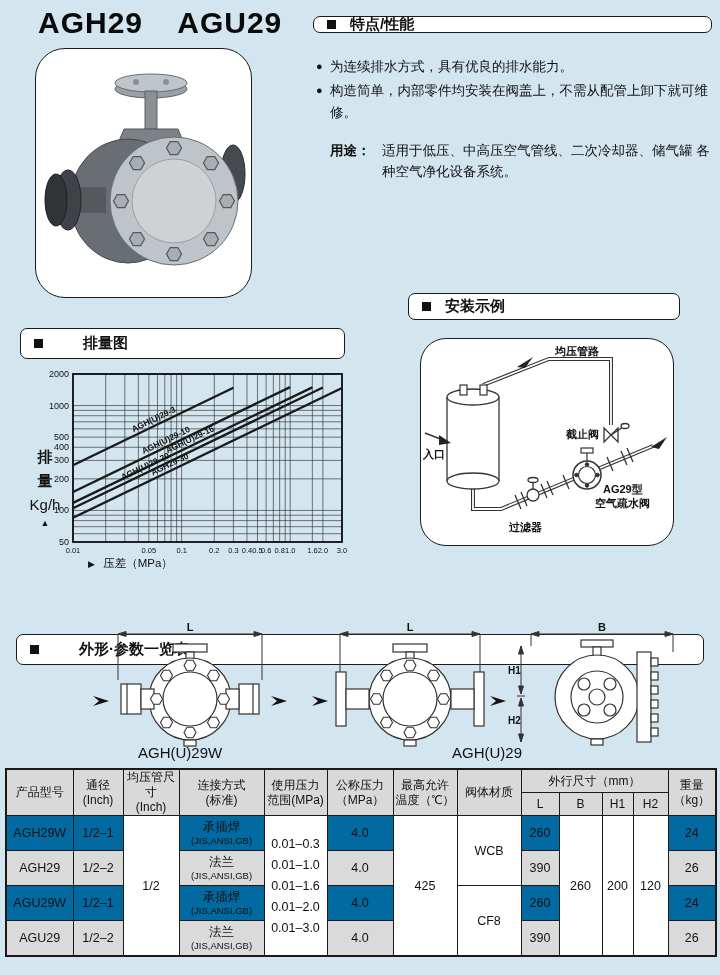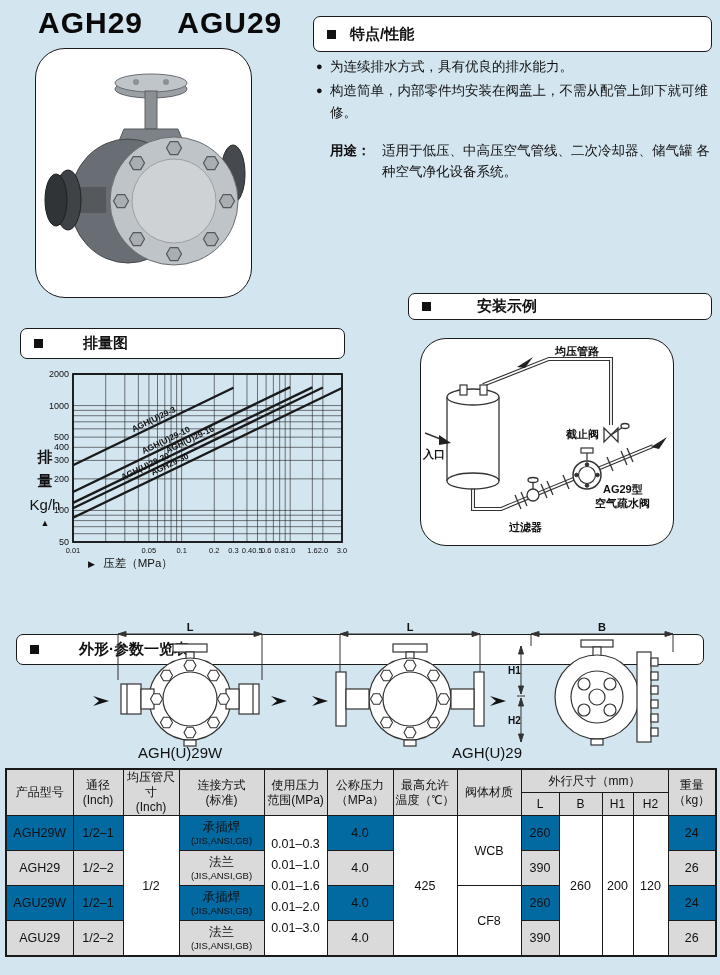--- a/index.html
+++ b/index.html
@@ -10,22 +10,22 @@
   .page-title{left:38px;top:6px;font-size:30px;font-weight:bold;letter-spacing:1px;word-spacing:26px;color:#0a0a0a;}
   
   .panel{background:#fff;border:1.5px solid #1a1a1a;}
   .photo-panel{left:35px;top:48px;width:215px;height:248px;border-radius:30px;overflow:hidden;}
   .install-panel{left:420px;top:338px;width:252px;height:206px;border-radius:26px;}
   
   .sec-header{background:#fff;border:1.5px solid #1a1a1a;border-radius:7px;display:flex;align-items:center;
               font-weight:bold;font-size:15px;box-sizing:border-box;padding-left:13px;}
   .sec-header .sq{width:9px;height:9px;background:#111;margin-right:14px;flex:0 0 auto;}
   .sec-header.wide .sq{margin-right:40px;}
-  #hdr-features{left:313px;top:16px;width:399px;height:36px;}
-  #hdr-install{left:408px;top:293px;width:304px;height:27px;gap:32px;}
+  #hdr-features{left:313px;top:16px;width:399px;height:17px;}
+  #hdr-install{left:408px;top:293px;width:272px;height:27px;}
   #hdr-chart{left:20px;top:328px;width:325px;height:31px;}
   #hdr-outline{left:16px;top:586px;width:688px;height:31px;margin-top:48px;}
   
   .features{left:316px;top:56px;width:398px;font-size:13.5px;line-height:1.62;}
   .feat-row{display:flex;margin-bottom:2px;}
   .feat-row .mark{flex:0 0 14px;font-size:11px;line-height:1.9;}
   .usage{display:flex;margin-top:16px;padding-left:14px;}
   .usage .ulabel{font-weight:bold;flex:0 0 52px;}
   
   .chart-wrap{left:18px;top:364px;width:340px;height:200px;}

